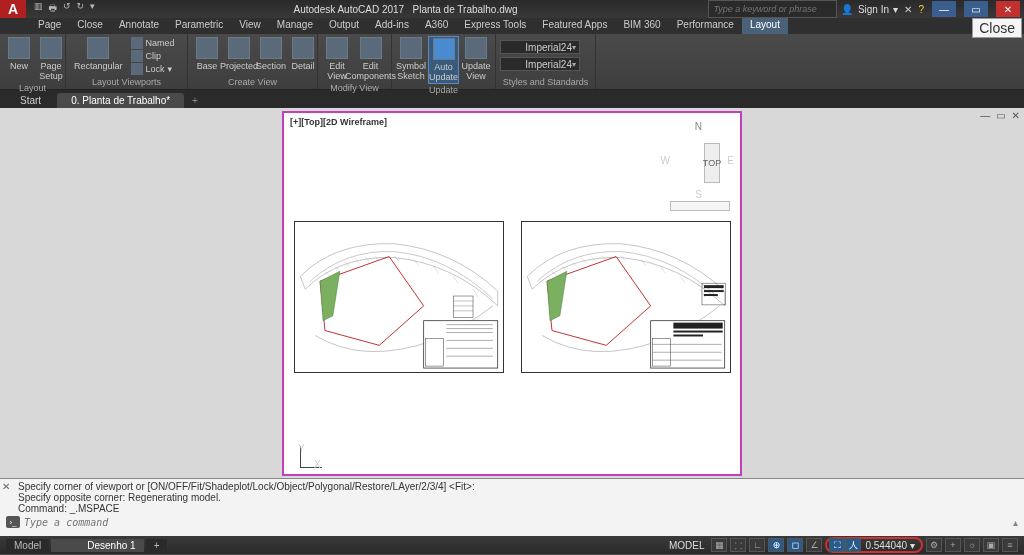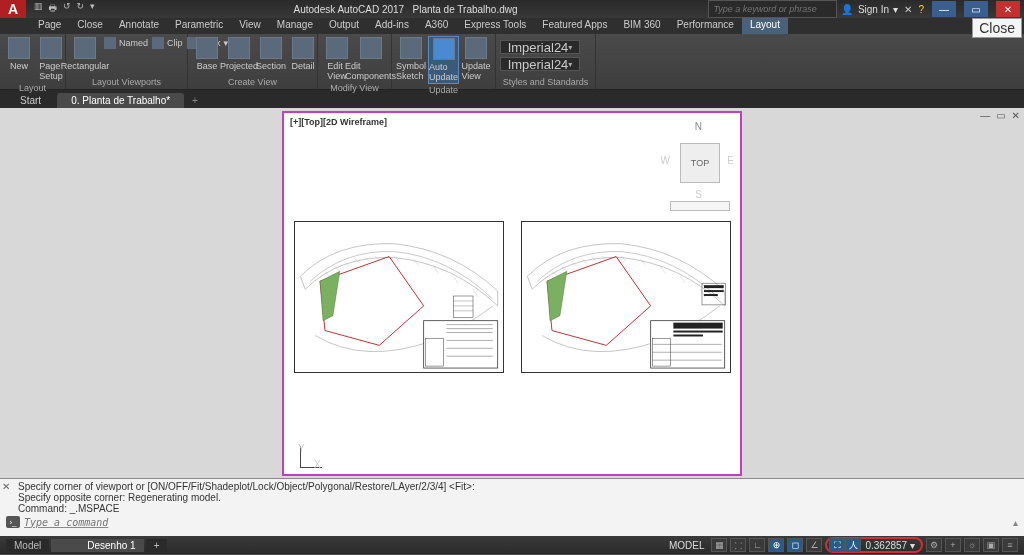--- a/index.html
+++ b/index.html
@@ -21,41 +21,41 @@
 
 .ribbon-tabs { height:16px; background:#2f2f2f; display:flex; padding-left:30px; }
 .ribbon-tab { padding:1px 8px; font-size:10px; color:#ccc; }
 .ribbon-tab.active { background:#4a617a; color:#fff; }
 
 
 .ribbon { height:56px; background: linear-gradient(#4a4a4a,#3e3e3e); display:flex; border-bottom:1px solid #222; }
 .panel { border-right:1px solid #333; display:flex; flex-direction:column; justify-content:space-between; padding:2px 4px; }
 .panel-content { display:flex; gap:2px; flex:1; align-items:flex-start;}
 .panel-label { text-align:center; font-size:9px; color:#aaa; padding-top:1px;}
-.big-btn { display:flex; flex-direction:column; align-items:center; gap:2px; padding:1px 4px; font-size:9px; color:#ccc; min-width:30px; }
+.big-btn { display:flex; flex-direction:column; align-items:center; gap:2px; padding:1px 4px; font-size:9px; color:#ccc; min-width:30px;text-align:center; }
 .big-btn .ico { width:22px; height:22px; background:#5a6a7a; border:1px solid #6a7a8a; }
 .big-btn.sel { background:#3a5a7a; border:1px solid #5a8ac0; }
-.small-col { display:flex; flex-direction:row; gap:0px; }
+.small-col { display:flex; flex-direction:column; gap:0px; }
 .small-btn { font-size:9px; color:#ccc; display:flex; align-items:center; gap:3px; padding:0 2px; height:13px;}
 .small-ico { width:12px; height:12px; background:#5a6a7a; }
-.combo { width:80px; height:14px; background:#2a2a2a; border:1px solid #555; color:#ccc; font-size:13px; padding:0 3px; display:flex; align-items:center; justify-content:center;}
+.combo { width:80px; height:14px; background:#2a2a2a; border:1px solid #555; color:#ccc; font-size:10px; padding:0 3px; display:flex; align-items:center; justify-content:flex-end;}
 .combo::after { content:"▾"; font-size:8px; color:#aaa;}
 
 
 .file-tabs { height:18px; background:#2a2a2a; display:flex; align-items:flex-end; padding-left:6px; gap:2px;}
 .file-tab { padding:2px 14px; font-size:10px; background:#3a3a3a; color:#ccc; border-top-left-radius:3px; border-top-right-radius:3px;}
 .file-tab.active { background:#4a4a4a; color:#fff; }
 .file-tab.start { background:#2a2a2a; }
 .plus-tab { padding:2px 6px; color:#888; }
 
 
 .draw-area { height:370px; background:#d8d8d8; position:relative; display:flex; justify-content:center; align-items:center;}
 .paper { width:460px; height:365px; background:#fff; border:2px solid #c040c0; position:relative; }
 .vp-label { position:absolute; top:4px; left:6px; font-size:9px; font-weight:bold; color:#333;}
-.viewcube { position:absolute; top:30px; right:20px; width:40px; height:40px; border:1px solid #bbb; background:#eee; display:flex; align-items:center; justify-content:center; font-size:9px; color:#666; }
+.viewcube { position:absolute; top:30px; right:20px; width:16px; height:40px; border:1px solid #bbb; background:#eee; display:flex; align-items:center; justify-content:center; font-size:9px; color:#666; }
 .viewcube-n { position:absolute; top:8px; right:38px; font-size:10px; color:#888;}
 .viewcube-w { position:absolute; top:42px; right:70px; font-size:10px; color:#ccc;}
 .viewcube-e { position:absolute; top:42px; right:6px; font-size:10px; color:#ccc;}
 .viewcube-s { position:absolute; top:76px; right:38px; font-size:10px; color:#ccc;}
 .unnamed { position:absolute; top:88px; right:10px; width:60px; height:10px; border:1px solid #bbb; background:#f5f5f5;}
 .axes { position:absolute; bottom:6px; left:10px; }
 .axes .y { position:absolute; bottom:14px; left:4px; font-size:10px;} 
 .axes .x { position:absolute; bottom:-2px; left:20px; font-size:10px;}
 .axes-line { position:absolute; bottom:0; left:6px; width:22px; height:22px; border-left:1px solid #444; border-bottom:1px solid #444;}
 .vp { position:absolute; width:210px; height:152px; border:1px solid #333; background:#fff; overflow:hidden;}
@@ -63,21 +63,21 @@
 .vp2 { left:237px; top:108px;}
 .plan-svg { width:100%; height:100%; }
 .win-icons { position:absolute; top:2px; right:4px; display:flex; gap:6px; font-size:10px; color:#555;}
 
 
 .cmd-area { height:58px; background:#f3f3f3; border-top:1px solid #888; font-family:Consolas,monospace; font-size:10px; color:#333; padding:2px 6px; position:relative;}
 .cmd-area .x-close { position:absolute; left:2px; top:2px; font-size:10px; color:#666;}
 .cmd-line { white-space:pre; }
 .cmd-input { margin-top:2px; display:flex; align-items:center; gap:4px; }
 .cmd-input .chev { background:#555; color:#fff; width:14px; height:12px; display:flex; align-items:center; justify-content:center; font-size:8px; border-radius:2px;}
-.cmd-input input { flex:1; border:none; background:transparent; font-family:Consolas,monospace; font-size:10px; font-style:italic; color:#888; outline:none;text-decoration:underline;}
+.cmd-input input { flex:1; border:none; background:transparent; font-family:Consolas,monospace; font-size:10px; font-style:italic; color:#888; outline:none;}
 
 
 .status-bar { height:18px; background: linear-gradient(#3a3a3a,#2a2a2a); display:flex; align-items:center; font-size:10px; color:#bbb; }
 .model-tabs { display:flex; gap:2px; padding-left:6px;}
 .model-tab { padding:1px 8px; background:#2a2a2a;}
 .model-tab.active { background:#4a4a4a; color:#fff; padding-left:36px;}
 .status-spacer { flex:1; }
 .status-icons { display:flex; align-items:center; gap:3px; padding-right:6px;}
 .st-ico { width:16px; height:14px; background:#3a3a3a; border:1px solid #555; display:flex; align-items:center; justify-content:center; font-size:9px; color:#aaa;}
 .st-ico.blue { background:#2a5a8a; color:#fff;}
@@ -365,21 +365,21 @@
     <div class="st-text">MODEL</div>
     <div class="st-ico">▦</div>
     <div class="st-ico">⸬</div>
     <div class="st-ico">∟</div>
     <div class="st-ico blue">⊕</div>
     <div class="st-ico blue">◻</div>
     <div class="st-ico">∠</div>
     <div class="highlight-ring">
       <div class="st-ico blue">⛶</div>
       <div class="st-ico blue">人</div>
-      <div class="st-text"><span>0.362857</span> ▾</div>
+      <div class="st-text"><span>0.544040</span> ▾</div>
     </div>
     <div class="st-ico">⚙</div>
     <div class="st-ico">+</div>
     <div class="st-ico">☼</div>
     <div class="st-ico">▣</div>
     <div class="st-ico">≡</div>
   </div>
 </div>
 
 </body></html>

